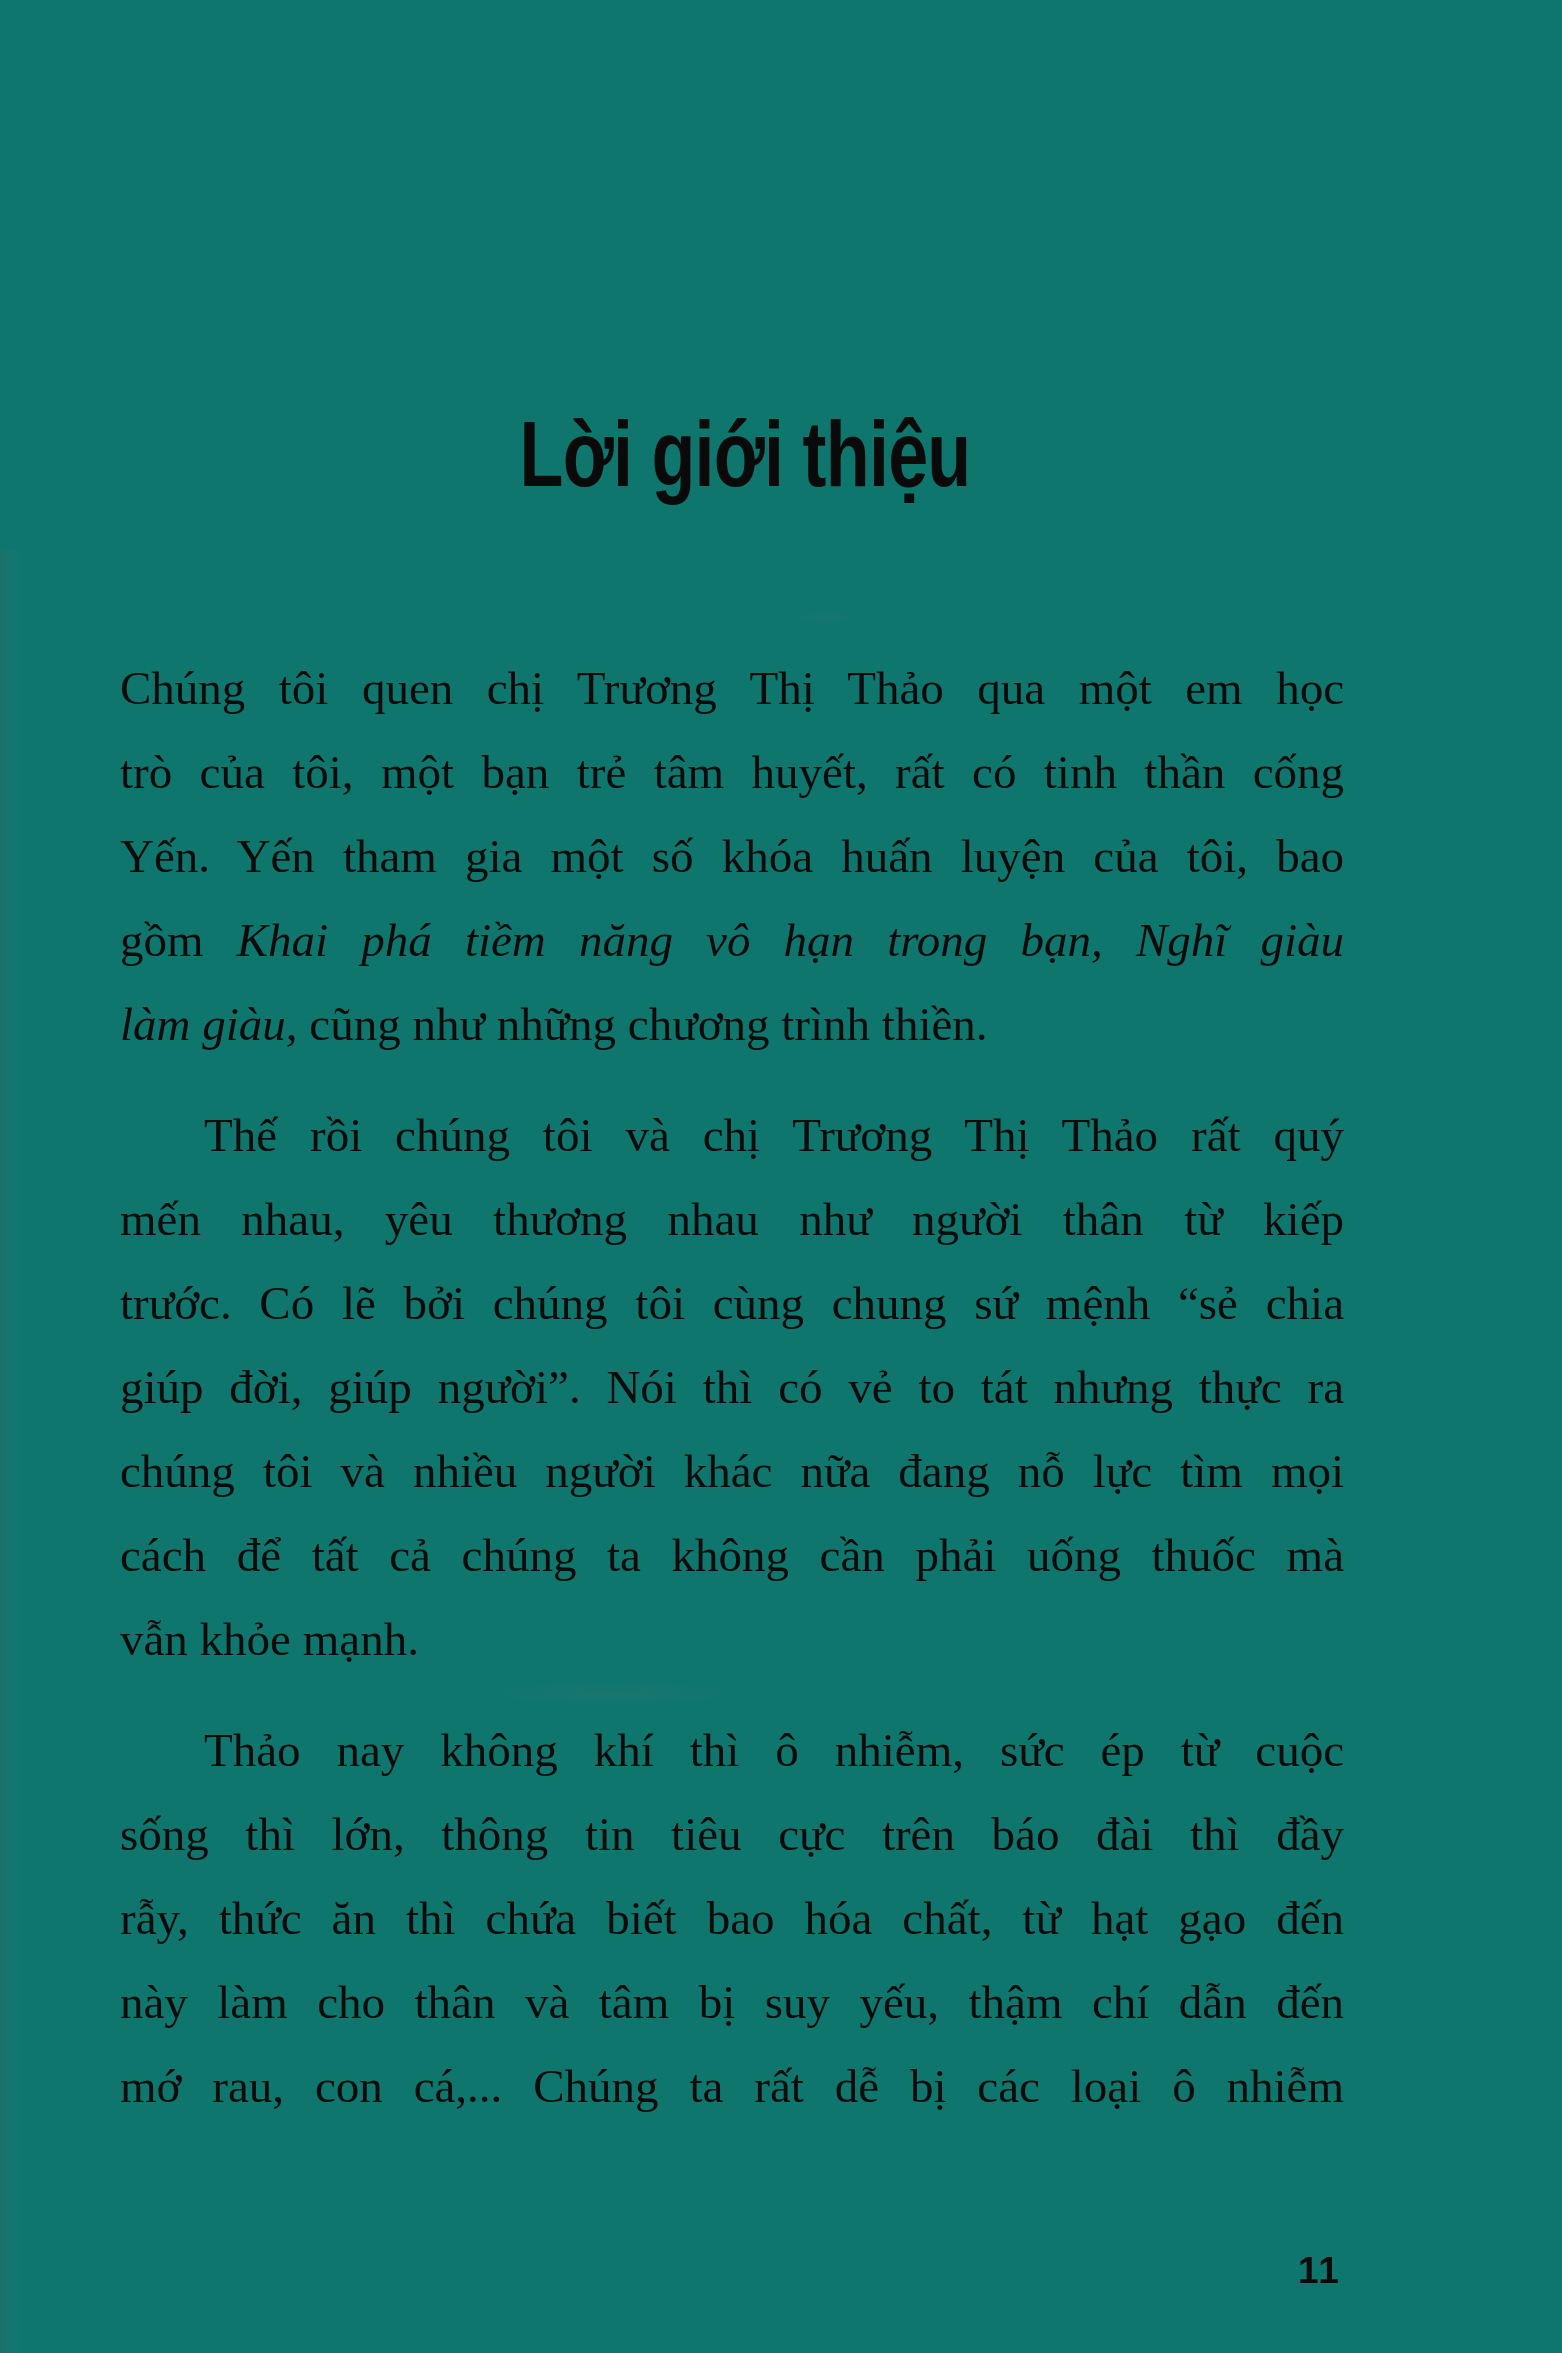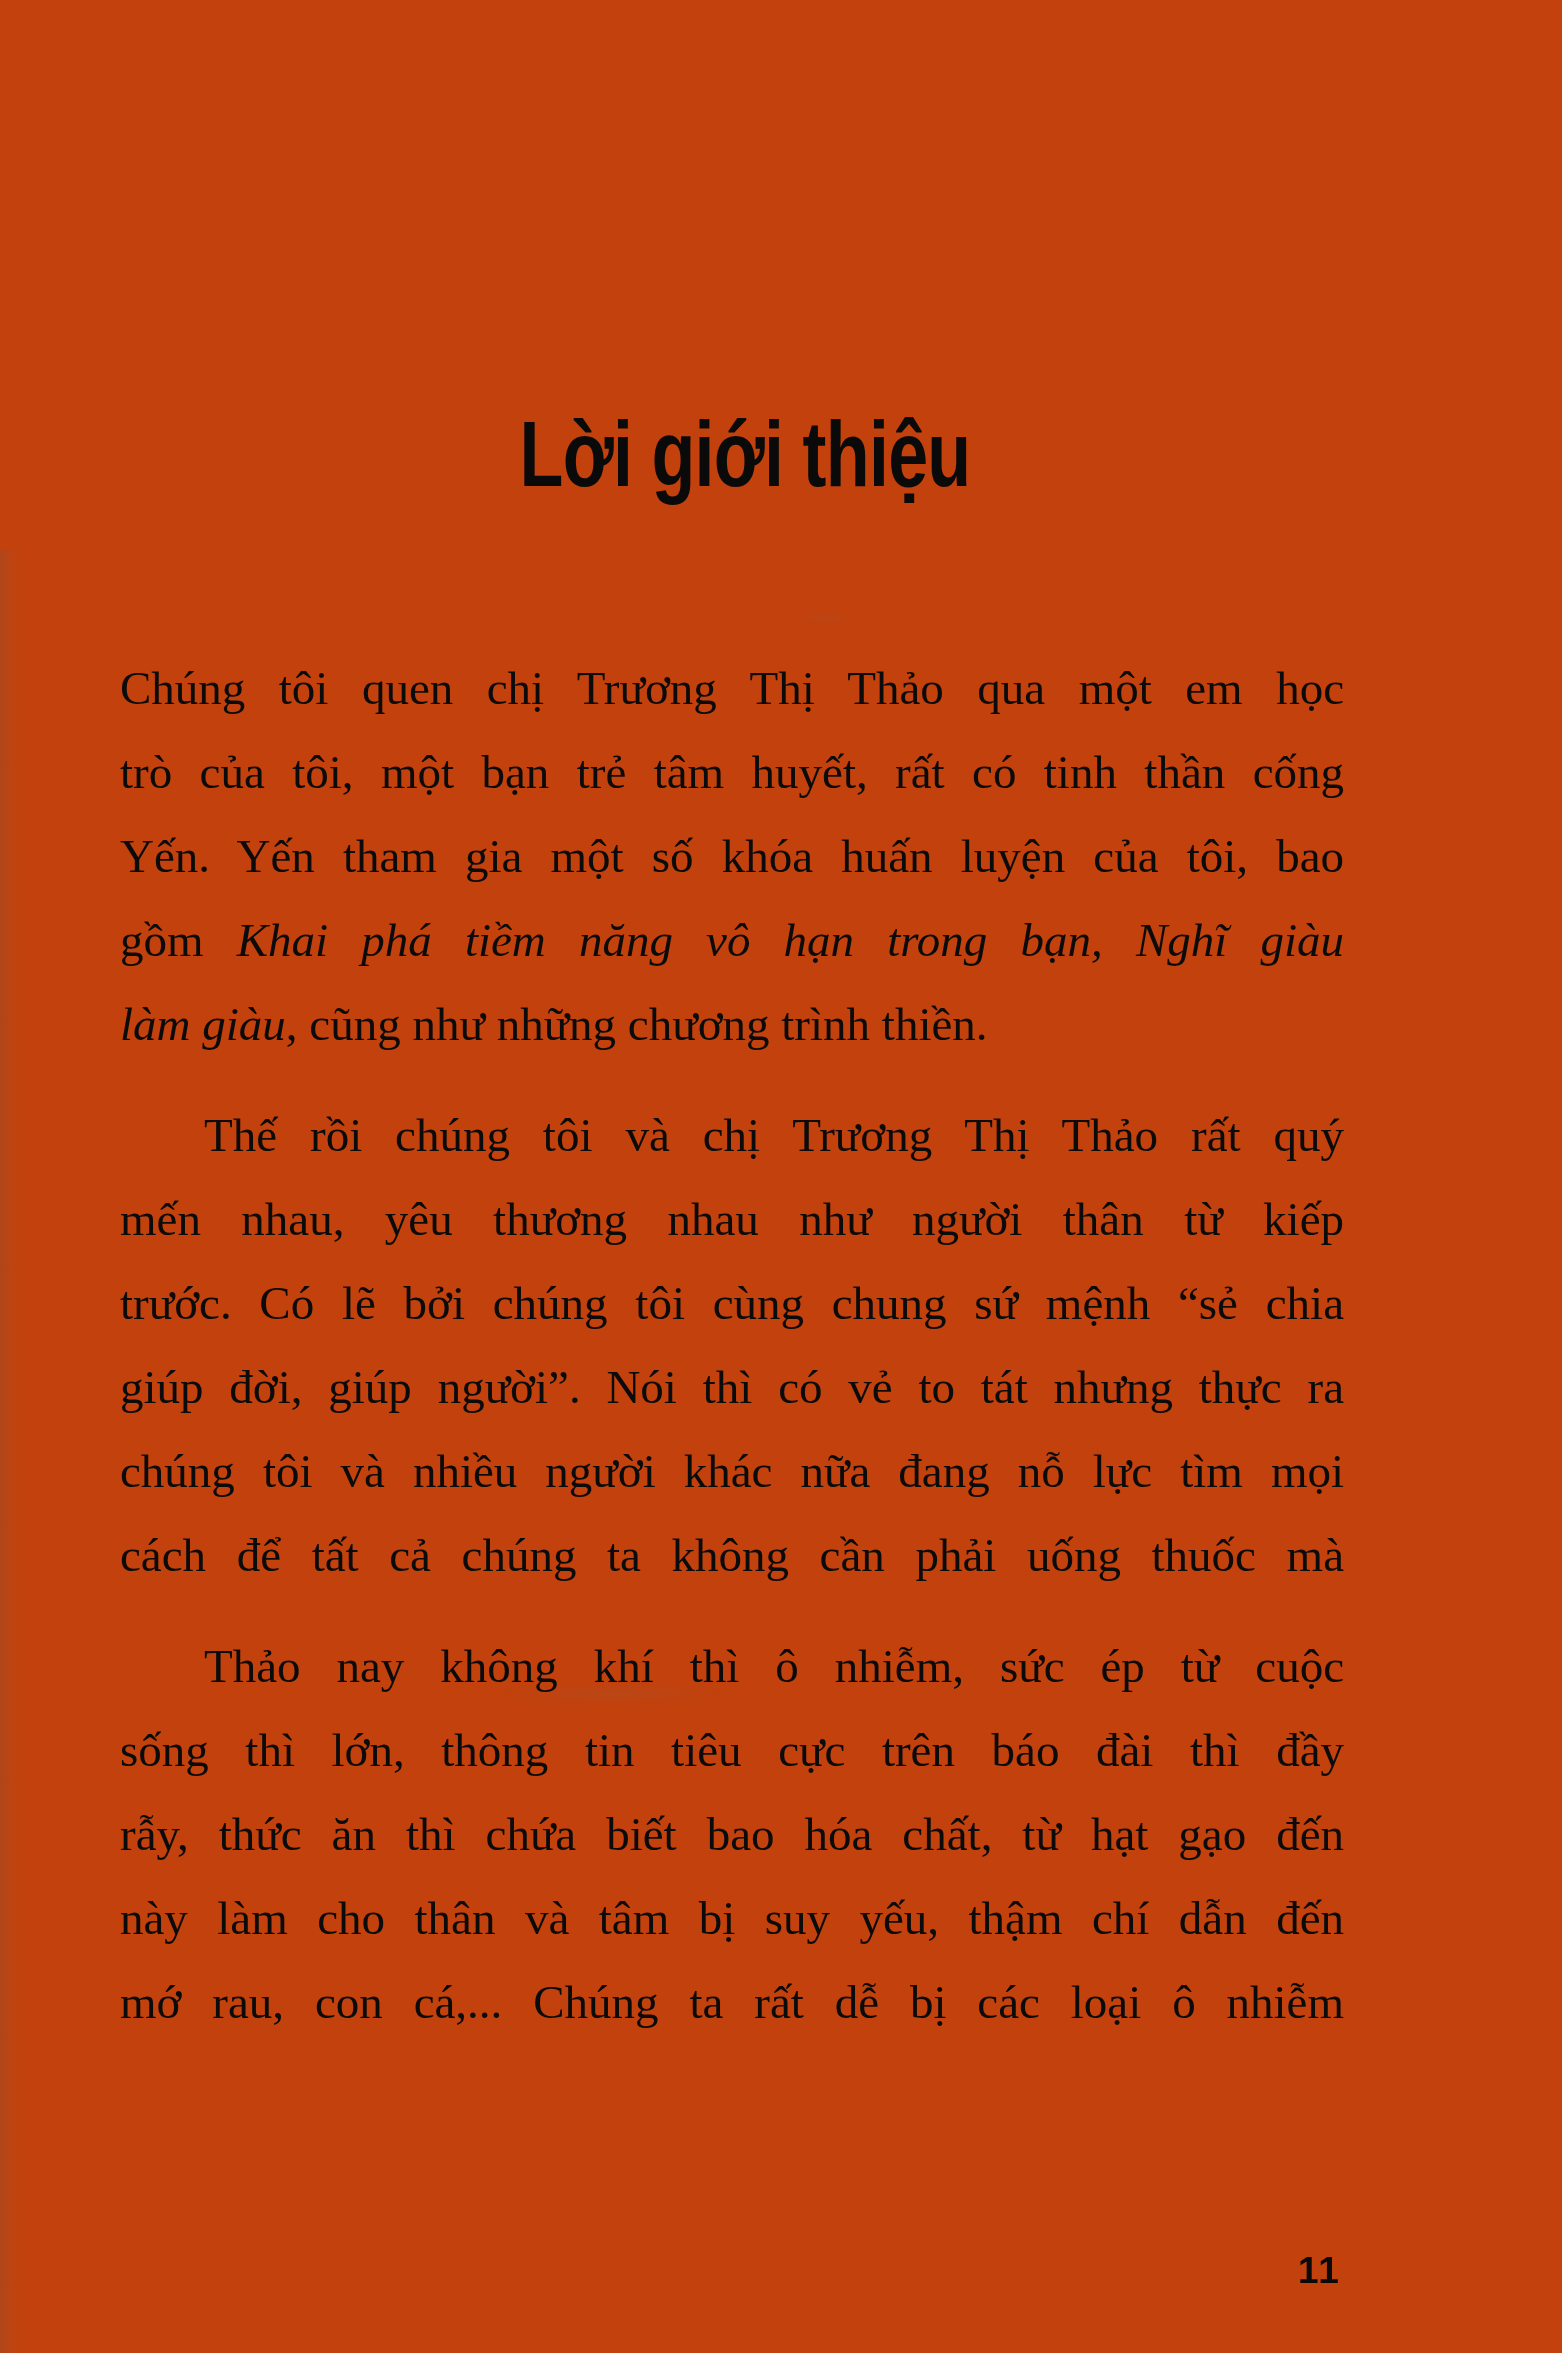--- a/index.html
+++ b/index.html
@@ -4,21 +4,21 @@
 <style>
   html, body {
     margin: 0;
     padding: 0;
     background: #ffffff;
   }
   .page {
     position: relative;
     width: 1562px;
     height: 2354px;
-    background: #c2410c;
+    background: #0f766e;
     overflow: hidden;
     color: #0b0b0b;
   }
   .scan-edge {
     position: absolute;
     left: 0;
     top: 550px;
     width: 21px;
     height: 1803px;
     background: linear-gradient(to right, rgba(90,90,90,0.18), rgba(120,120,120,0.06) 55%, rgba(0,0,0,0));
@@ -121,20 +121,21 @@
         <div class="line just"><span>gồm </span><i>Khai phá tiềm năng vô hạn trong bạn, Nghĩ giàu</i></div>
         <div class="line last"><i>làm giàu</i><span>, cũng như những chương trình thiền.</span></div>
       </div>
       <div class="para indent">
         <div class="line just"><span>Thế rồi chúng tôi và chị Trương Thị Thảo rất quý</span></div>
         <div class="line just"><span>mến nhau, yêu thương nhau như người thân từ kiếp</span></div>
         <div class="line just"><span>trước. Có lẽ bởi chúng tôi cùng chung sứ mệnh “sẻ chia</span></div>
         <div class="line just"><span>giúp đời, giúp người”. Nói thì có vẻ to tát nhưng thực ra</span></div>
         <div class="line just"><span>chúng tôi và nhiều người khác nữa đang nỗ lực tìm mọi</span></div>
         <div class="line just"><span>cách để tất cả chúng ta không cần phải uống thuốc mà</span></div>
+        <div class="line last"><span>vẫn khỏe mạnh.</span></div>
       </div>
       <div class="para indent">
         <div class="line just"><span>Thảo nay không khí thì ô nhiễm, sức ép từ cuộc</span></div>
         <div class="line just"><span>sống thì lớn, thông tin tiêu cực trên báo đài thì đầy</span></div>
         <div class="line just"><span>rẫy, thức ăn thì chứa biết bao hóa chất, từ hạt gạo đến</span></div>
         <div class="line just"><span>này làm cho thân và tâm bị suy yếu, thậm chí dẫn đến</span></div>
         <div class="line just"><span>mớ rau, con cá,... Chúng ta rất dễ bị các loại ô nhiễm</span></div>
       </div>
     </div>
 

